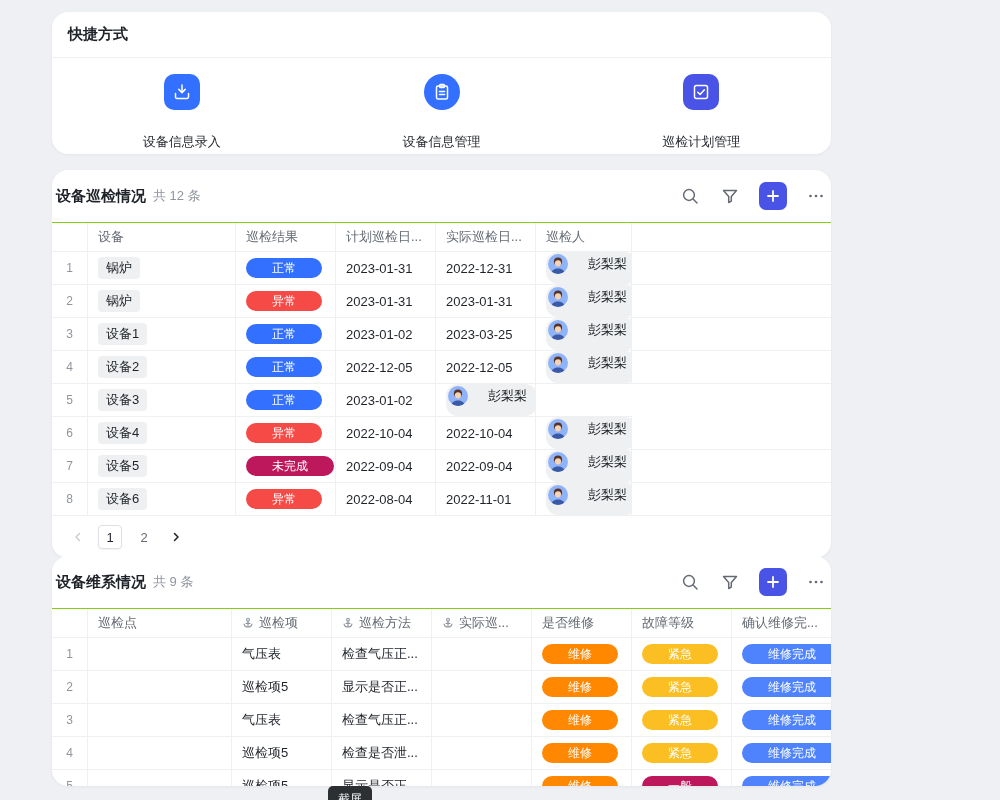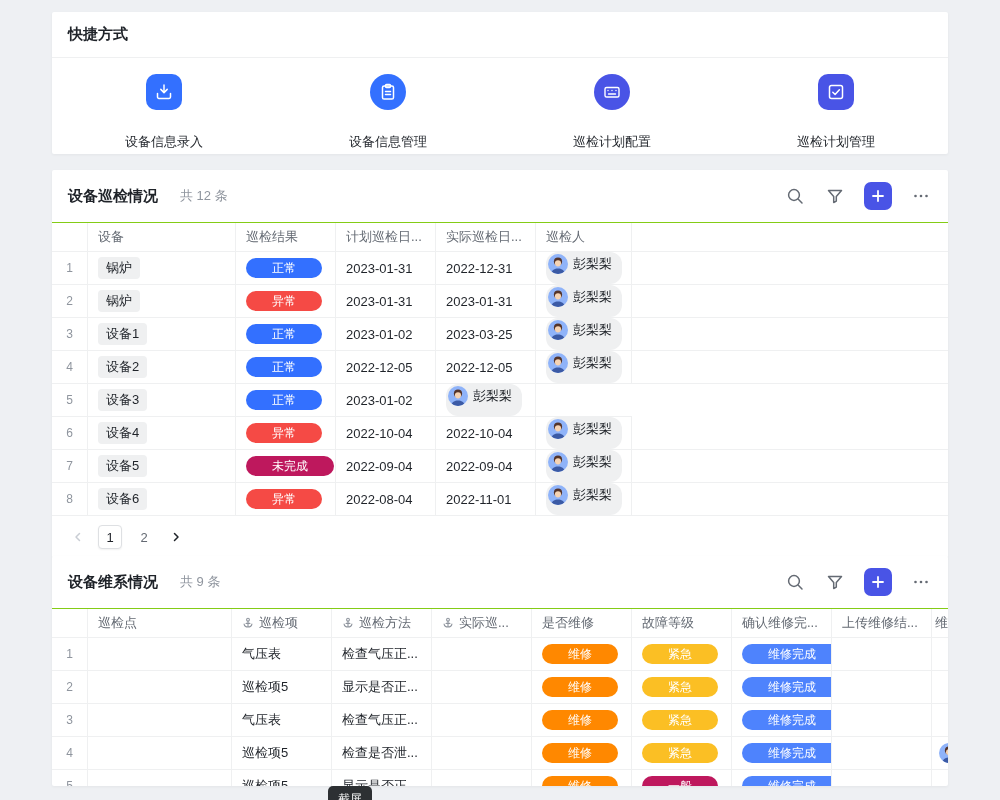--- a/index.html
+++ b/index.html
@@ -6,37 +6,37 @@
   html,body { width:1000px; height:800px; }
   body {
     background:#eef0f3;
     font-family:"Liberation Sans", sans-serif;
     color:#1f2329;
     position:relative;
     overflow:hidden;
     font-size:13px;
   }
   .card {
-    position:absolute; left:52px; width:896px;
-    background:#fff; border-radius:2px;
+    position:absolute; left:52px; width:779px;
+    background:#fff; border-radius:16px;
     box-shadow:0 1px 3px rgba(31,35,41,.05);
     overflow:hidden;
   }
   #card-shortcuts { top:12px; height:142px; }
   #card-inspection { top:170px; height:388px; }
   #card-maintenance { top:556px; height:230px; }
 
   .card-title-row { height:46px; display:flex; align-items:center; padding:0 16px; }
   .card-title { font-size:15px; font-weight:700; }
-  .card-count { margin-left:22px; color:#8f959e; font-size:13px; }
+  .card-count { margin-left:7px; color:#8f959e; font-size:13px; }
   .divider { border-bottom:1px solid #eff0f1; }
   .hd-actions { margin-left:auto; display:flex; align-items:center; gap:18px; }
   .icon-btn { display:inline-flex; align-items:center; justify-content:center; width:22px; height:22px; cursor:pointer; background:none; border:none; }
   .add-btn { width:28px; height:28px; border:none; border-radius:7px; background:#4954e6; display:inline-flex; align-items:center; justify-content:center; cursor:pointer; }
-  .card-head { height:52px; display:flex; align-items:center; padding:0 16px; }
+  .card-head { height:52px; display:flex; align-items:center; padding:0 4px; }
 
   
   .shortcut-row { display:flex; padding-top:16px; }
   .shortcut { flex:1; display:flex; flex-direction:column; align-items:center; cursor:pointer; }
   .sc-icon { width:36px; height:36px; display:flex; align-items:center; justify-content:center; }
   .sc-icon.square { border-radius:10px; }
   .sc-icon.circle { border-radius:50%; }
   .sc-icon.blue { background:#3370ff; }
   .sc-icon.indigo { background:#4954e6; }
   .sc-label { margin-top:23px; font-size:13px; color:#1f2329; }
@@ -54,21 +54,21 @@
 
   .chip { background:#eff0f1; border-radius:4px; padding:2px 8px; font-size:13px; }
   .badge { display:inline-flex; align-items:center; padding:3px 26px; border-radius:999px; color:#fff; font-size:12px; line-height:1.2; }
   .badge[data-color="blue"]  { background:#3370ff; }
   .badge[data-color="blue2"] { background:#4e83fd; }
   .badge[data-color="red"]   { background:#f54a45; }
   .badge[data-color="green"] { background:#be185d; }
   .badge[data-color="orange"]{ background:#ff8800; }
   .badge[data-color="yellow"]{ background:#fbbf24; }
 
-  .person { display:inline-flex; align-items:center; gap:5px; background:#eff0f1; border-radius:12px; padding:2px 10px 10px 2px; }
+  .person { display:inline-flex; align-items:center; gap:20px; background:#eff0f1; border-radius:12px; padding:2px 10px 10px 2px; }
   .avatar { width:20px; height:20px; border-radius:50%; overflow:hidden; background:#8fb3f9; flex:0 0 auto; display:block; }
   .person-edge { display:none; margin-left:4px; }
   .person-edge[data-show="true"] { display:block; }
 
   
   .pager { height:42px; display:flex; align-items:center; gap:10px; padding:0 16px; }
   .pg-btn { display:inline-flex; align-items:center; justify-content:center; width:20px; height:20px; cursor:pointer; }
   .pg-num { width:24px; height:24px; display:inline-flex; align-items:center; justify-content:center; font-size:13px; color:#646a73; border-radius:4px; cursor:pointer; }
   .pg-num.active { background:#fff; border:1px solid #dee0e3; color:#1f2329; box-shadow:0 1px 2px rgba(31,35,41,.06); }
 
@@ -94,30 +94,20 @@
     </div>
     <div class="shortcut">
       <span class="sc-icon circle blue">
         <svg width="20" height="20" viewBox="0 0 20 20" fill="none" stroke="#fff" stroke-width="1.5" stroke-linecap="round" stroke-linejoin="round">
           <rect x="4.5" y="4" width="11" height="13" rx="1.6"></rect>
           <rect x="7.5" y="2.5" width="5" height="3" rx="1"></rect>
           <path d="M7.5 9.5h5M7.5 12.5h5"></path>
         </svg>
       </span>
       <span class="sc-label">设备信息管理</span>
-    </div>
-    <div class="shortcut">
-      <span class="sc-icon circle indigo">
-        <svg width="20" height="20" viewBox="0 0 20 20" fill="none" stroke="#fff" stroke-width="1.4" stroke-linecap="round" stroke-linejoin="round">
-          <rect x="3" y="5.5" width="14" height="9.5" rx="1.6"></rect>
-          <path d="M6 8.5h.01M10 8.5h.01M14 8.5h.01"></path>
-          <path d="M6.5 12h7"></path>
-        </svg>
-      </span>
-      <span class="sc-label">巡检计划配置</span>
     </div>
     <div class="shortcut">
       <span class="sc-icon square indigo">
         <svg width="20" height="20" viewBox="0 0 20 20" fill="none" stroke="#fff" stroke-width="1.5" stroke-linecap="round" stroke-linejoin="round">
           <rect x="3.5" y="3.5" width="13" height="13" rx="2"></rect>
           <path d="M6.8 10.2l2.3 2.3 4.3-4.8"></path>
         </svg>
       </span>
       <span class="sc-label">巡检计划管理</span>
     </div>

